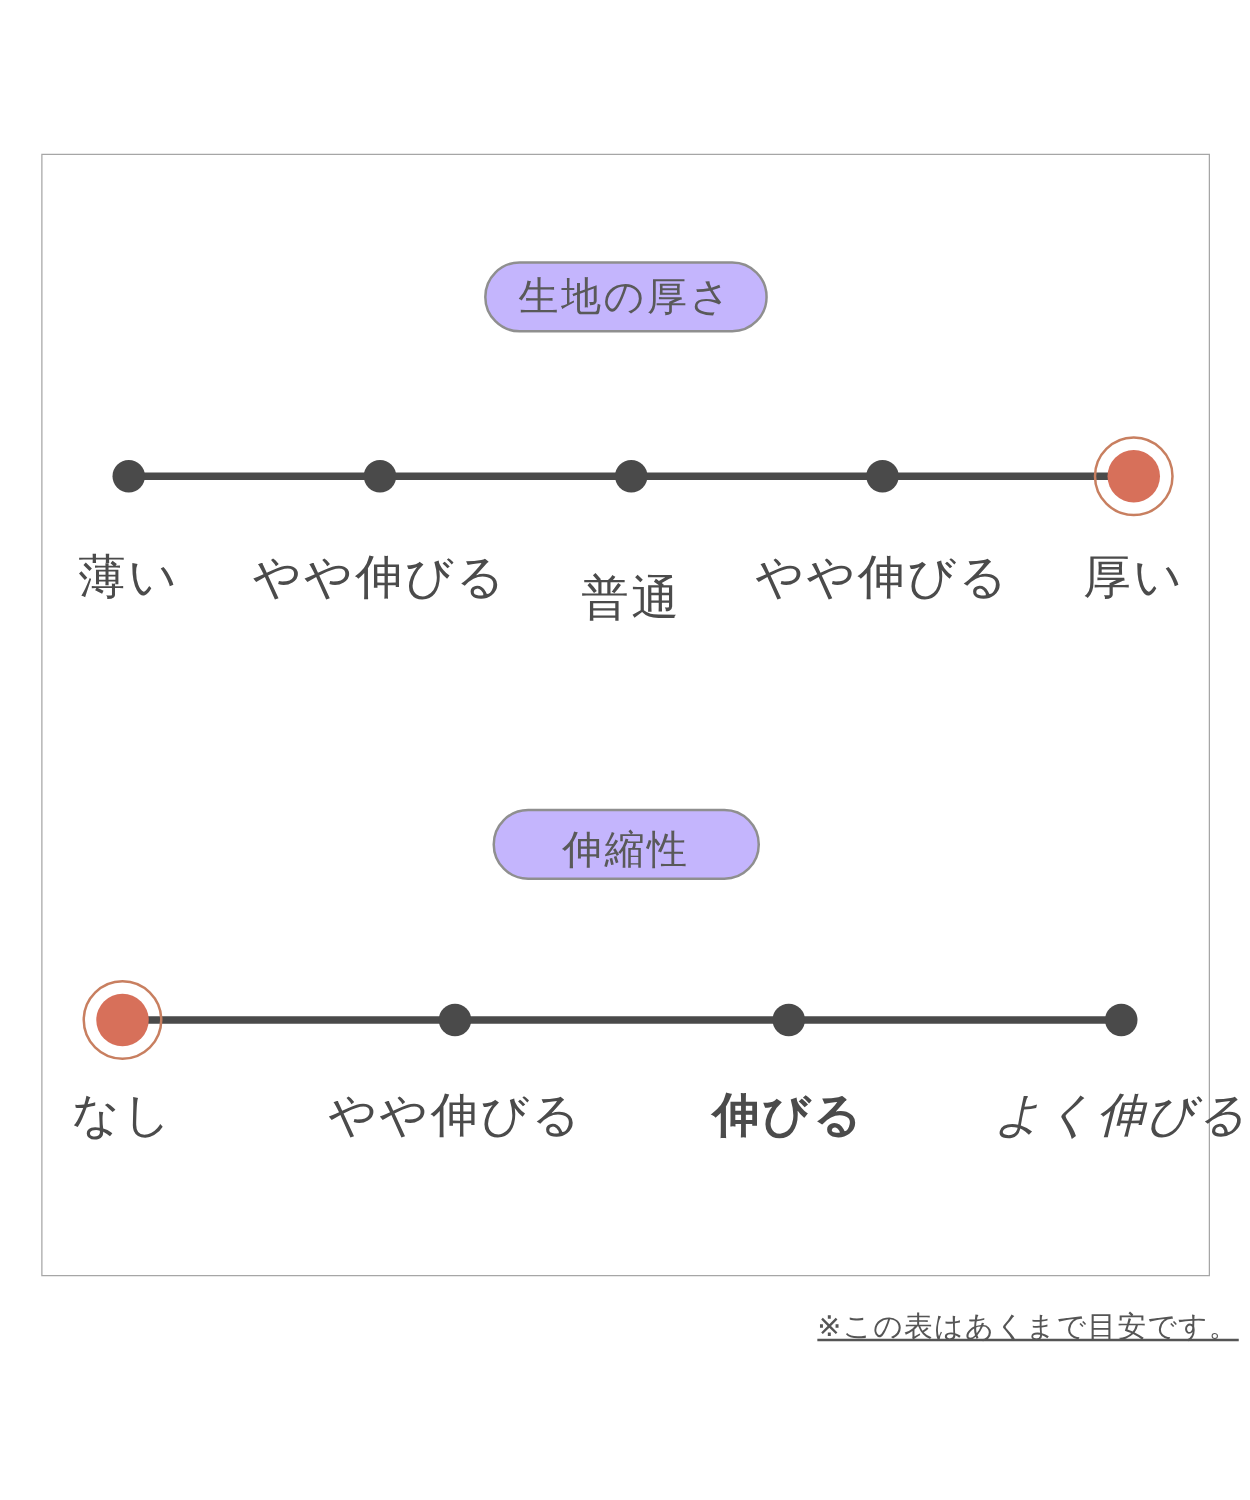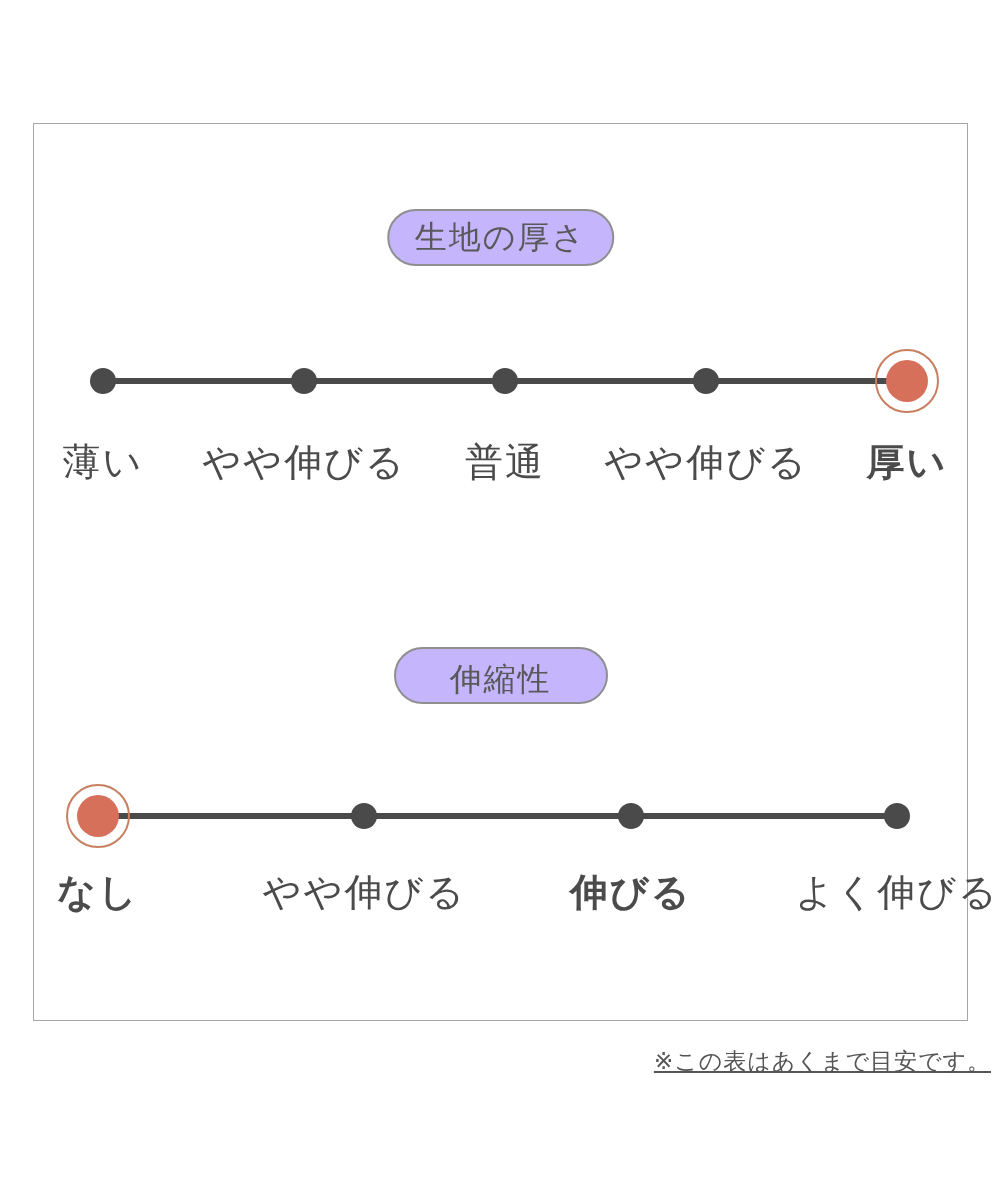--- a/index.html
+++ b/index.html
@@ -94,21 +94,21 @@
   .s1 .labels { top: 338px; left: 69px; width: 804px; }
   .s2 .labels { top: 768px; left: 64px; width: 799px; }
   .lab {
     position: absolute;
     transform: translate(-50%, -50%);
     font-size: 38px;
     letter-spacing: 2px;
     white-space: nowrap;
     color: var(--label-text, #4b4b4b);
   }
-  .lab.active { font-weight: 700; }
+  .lab.active { font-weight: 400; }
 
   .footnote {
     position: absolute;
     top: 1046px;
     right: 9px;
     font-size: 23px;
     letter-spacing: 1px;
     color: var(--footnote-text, #555555);
     white-space: nowrap;
     text-decoration: underline;
@@ -131,21 +131,21 @@
           <span class="dot" style="left: 50%;"></span>
           <span class="dot" style="left: 75%;"></span>
           <span class="dot active" style="left: 100%;">
             <span class="ring"></span>
           </span>
         </div>
     </div>
     <div class="labels">
         <span class="lab" style="left: 0%;">薄い</span>
         <span class="lab" style="left: 25%;">やや伸びる</span>
-        <span class="lab" style="left: 50%;">普通</span>
+        <span class="lab" style="left: 50%; margin-top: 17px;">普通</span>
         <span class="lab" style="left: 75%;">やや伸びる</span>
         <span class="lab active" style="left: 100%;">厚い</span>
       </div>
   </section>
 
   <section class="scale-section s2">
     <div class="pill">
       <span>伸縮性</span>
     </div>
     <div class="track-wrap">
@@ -156,19 +156,19 @@
           </span>
           <span class="dot" style="left: 33.3333%;"></span>
           <span class="dot" style="left: 66.6667%;"></span>
           <span class="dot" style="left: 100%;"></span>
         </div>
     </div>
     <div class="labels">
         <span class="lab active" style="left: 0%; text-align: right;">なし</span>
         <span class="lab" style="left: 33.3333%;">やや伸びる</span>
         <span class="lab" style="left: 66.6667%; font-weight: bold;">伸びる</span>
-        <span class="lab" style="left: 100%;">よく伸びる</span>
+        <span class="lab" style="left: 100%; font-style: italic;">よく伸びる</span>
       </div>
   </section>
 
 </div>
 
 <div class="footnote">※この表はあくまで目安です。</div>
 
 </body></html>

